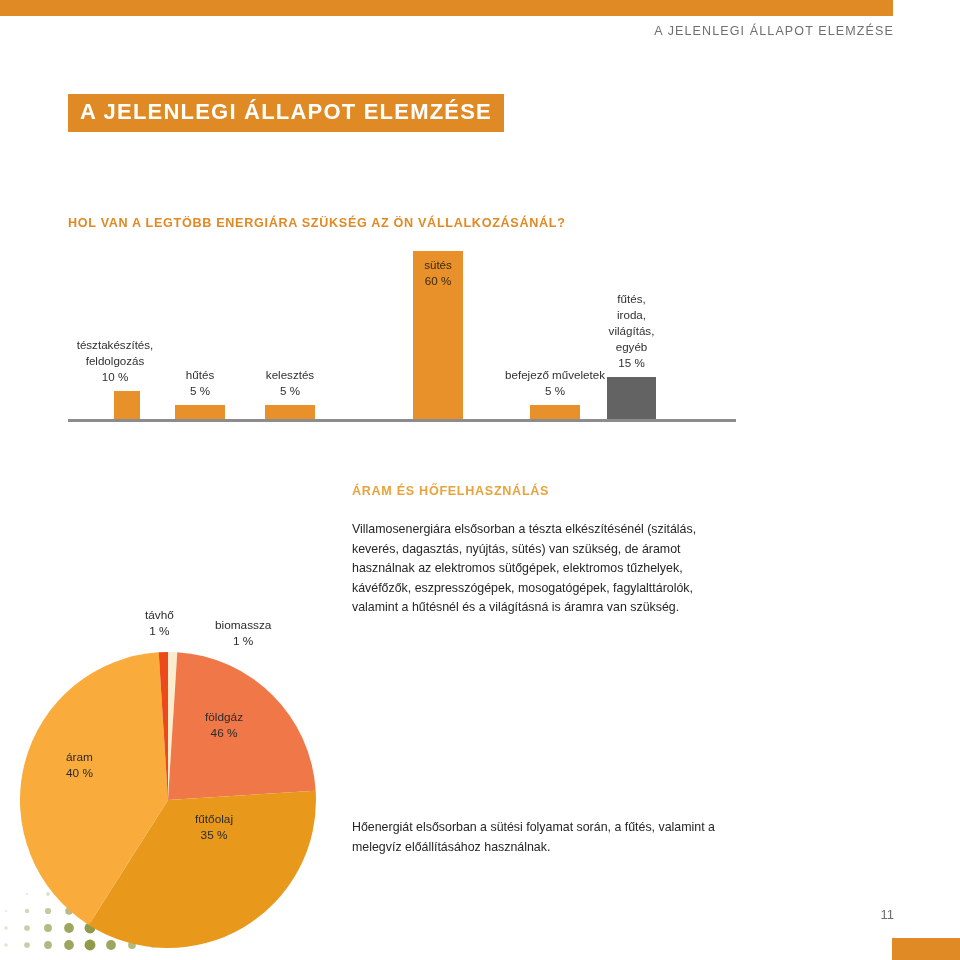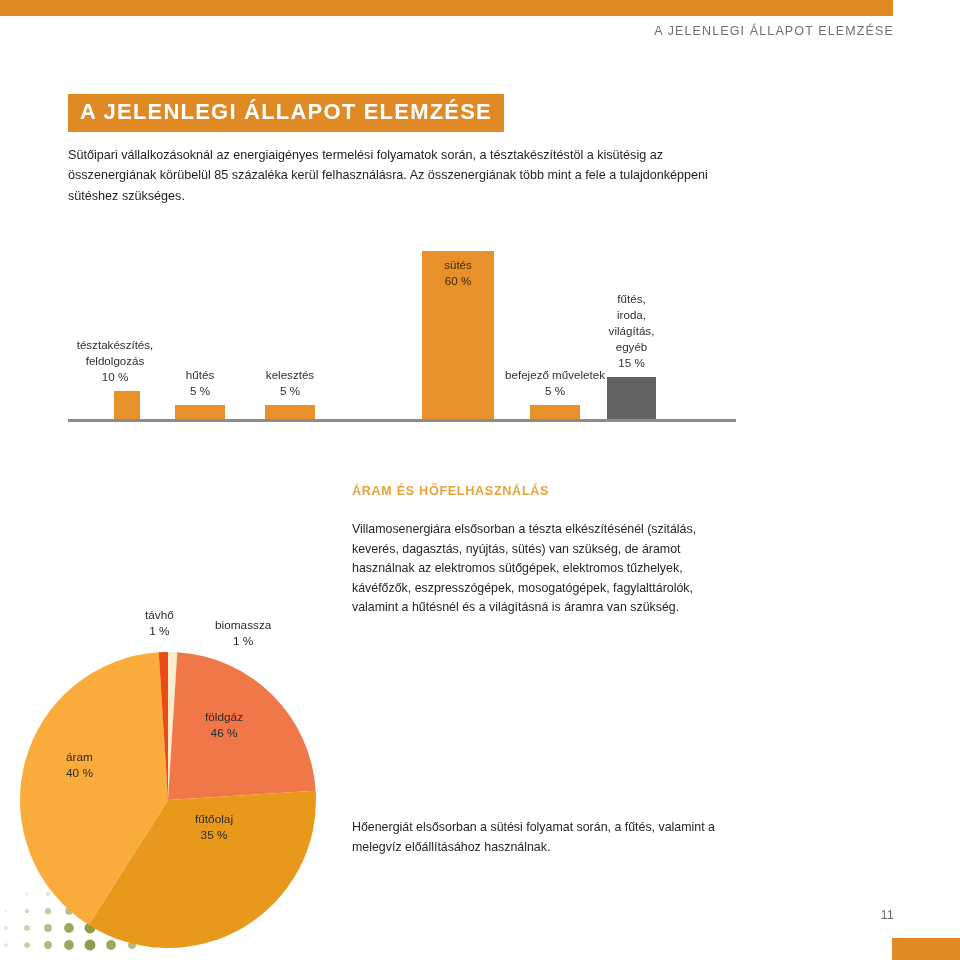--- a/index.html
+++ b/index.html
@@ -94,39 +94,39 @@
 <body>
 
 <div class="page">
 
   <div class="top-bar"></div>
 
   <div class="running-head">A JELENLEGI ÁLLAPOT ELEMZÉSE</div>
 
   <div class="title-band">A JELENLEGI ÁLLAPOT ELEMZÉSE</div>
 
-  <div class="intro">Sütőipari vállalkozásoknál az energiaigényes termelési folyamatok során, a tésztakészítéstöl a kisütésig az összenergiának körübelül 85 százaléka kerül felhasználásra. Az összenergiának több mint a fele a tulajdonképpeni sütéshez szükséges.</div>
-
+
+  <div class="subhead">HOL VAN A LEGTÖBB ENERGIÁRA SZÜKSÉG AZ ÖN VÁLLALKOZÁSÁNÁL?</div>
 
   <div class="barchart">
     <div class="baseline"></div>
     <div id="bars">
         <div class="bar-col" style="left: 90px; width: 50px; padding-left: 24px;">
           <div class="bar-rect" style="height: 28px; background: rgb(232, 145, 42);"></div>
           <div class="bar-label" style="top: auto; bottom: 34px;">tésztakészítés,<br>feldolgozás<br>10 %</div>
         </div>
         <div class="bar-col" style="left: 175px; width: 50px;">
           <div class="bar-rect" style="height: 14px; background: rgb(232, 145, 42);"></div>
           <div class="bar-label" style="top: auto; bottom: 20px;">hűtés<br>5 %</div>
         </div>
         <div class="bar-col" style="left: 265px; width: 50px;">
           <div class="bar-rect" style="height: 14px; background: rgb(232, 145, 42);"></div>
           <div class="bar-label" style="top: auto; bottom: 20px;">kelesztés<br>5 %</div>
         </div>
-        <div class="bar-col" style="left: 422px; width: 72px; border-radius: 12px;">
+        <div class="bar-col" style="left: 413px; width: 50px; border-radius: 12px;">
           <div class="bar-rect" style="height: 168px; background: rgb(232, 145, 42);"></div>
           <div class="bar-label inside" style="top: 6px; bottom: auto;">sütés<br>60 %</div>
         </div>
         <div class="bar-col" style="left: 530px; width: 50px;">
           <div class="bar-rect" style="height: 14px; background: rgb(232, 145, 42);"></div>
           <div class="bar-label" style="top: auto; bottom: 20px;">befejező műveletek<br>5 %</div>
         </div>
         <div class="bar-col" style="left: 607px; width: 49px;">
           <div class="bar-rect" style="height: 42px; background: rgb(99, 99, 99);"></div>
           <div class="bar-label" style="top: auto; bottom: 48px;">fűtés,<br>iroda,<br>világítás,<br>egyéb<br>15 %</div>

